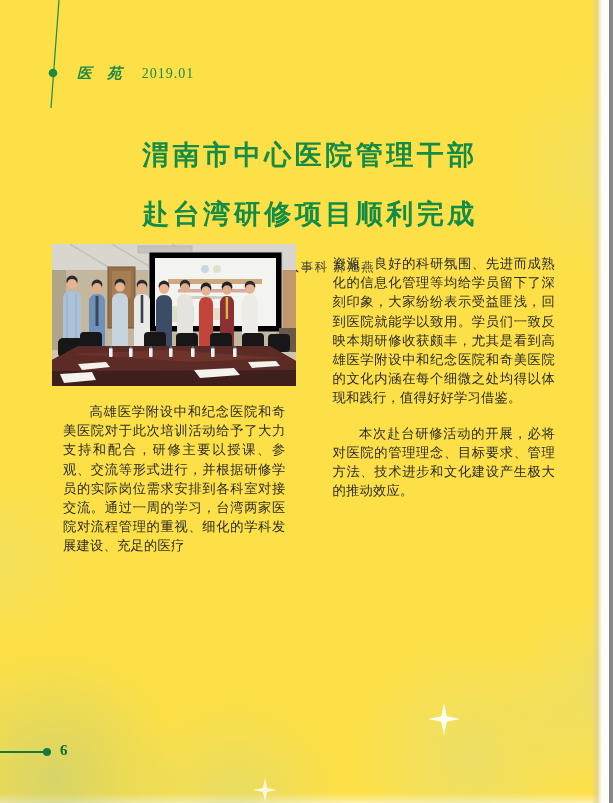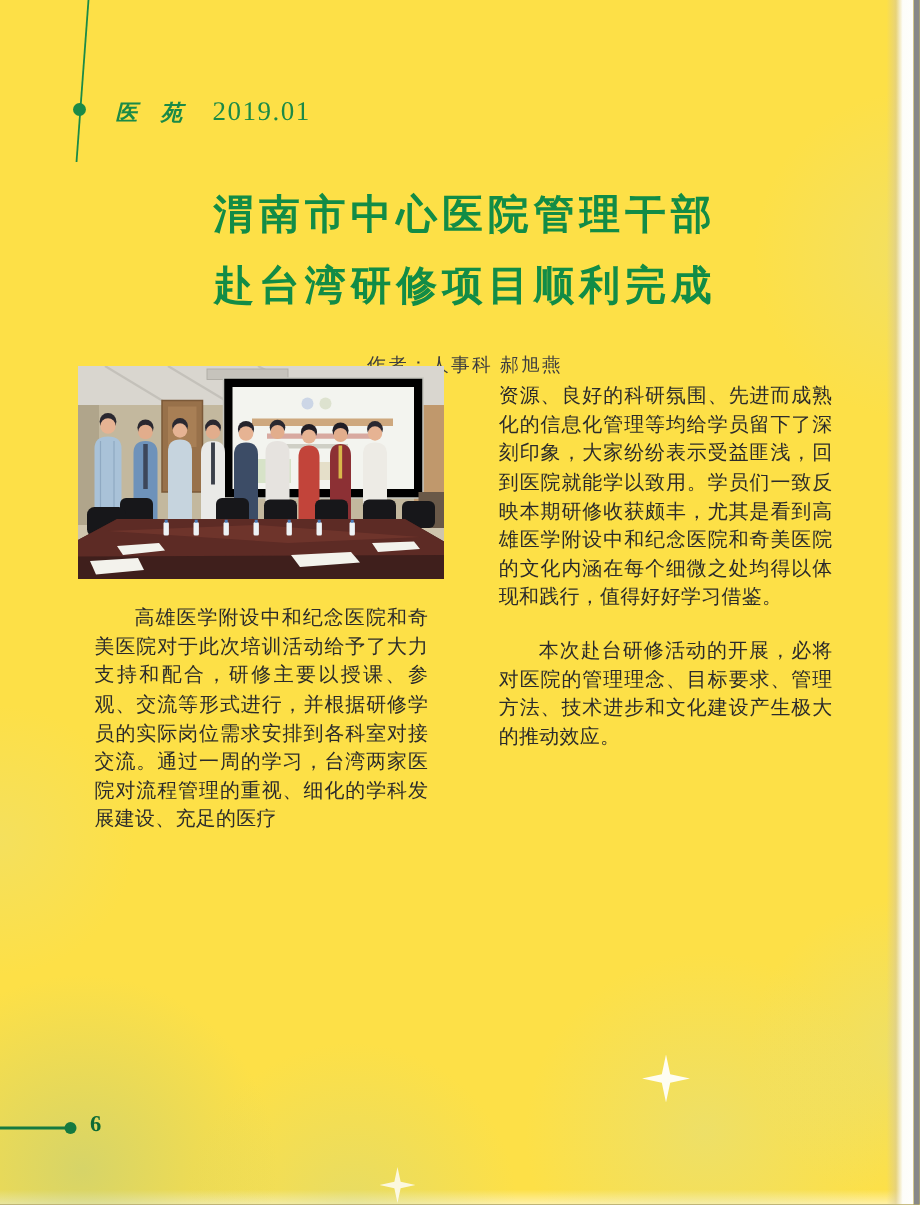--- a/index.html
+++ b/index.html
@@ -27,27 +27,27 @@
   }
   .sparkle{position:absolute;pointer-events:none;}
 
   
   .header-rule{position:absolute;left:40px;top:0;}
   .journal-head{
     position:absolute;left:77px;top:64px;display:flex;align-items:baseline;gap:14px;
     color:#1b8a47;
   }
   .journal-name{font-size:14.5px;font-weight:bold;font-style:italic;letter-spacing:6px;}
-  .journal-issue{font-size:18px;letter-spacing:1px;}
+  .journal-issue{font-size:14px;letter-spacing:1px;}
 
   
   .title-block{position:absolute;left:30px;top:118px;width:560px;text-align:center;}
   .title-line{
     font-size:27px;font-weight:bold;color:#128c46;letter-spacing:3.5px;
-    line-height:43px;margin:4px;
+    line-height:43px;margin:16px;
   }
   .byline{margin-top:23px;font-size:12.5px;color:#3f3f3f;letter-spacing:1.5px;}
 
   
   .columns{position:absolute;left:47px;top:238px;width:524px;display:flex;gap:15px;}
   .col{flex:1;min-width:0;}
   .photo-frame{width:244px;height:142px;margin:6px 0 11px 5px;display:block;}
   .para{
     margin:16px;font-size:13.3px;line-height:19.2px;text-align:justify;
     letter-spacing:0.2px;

